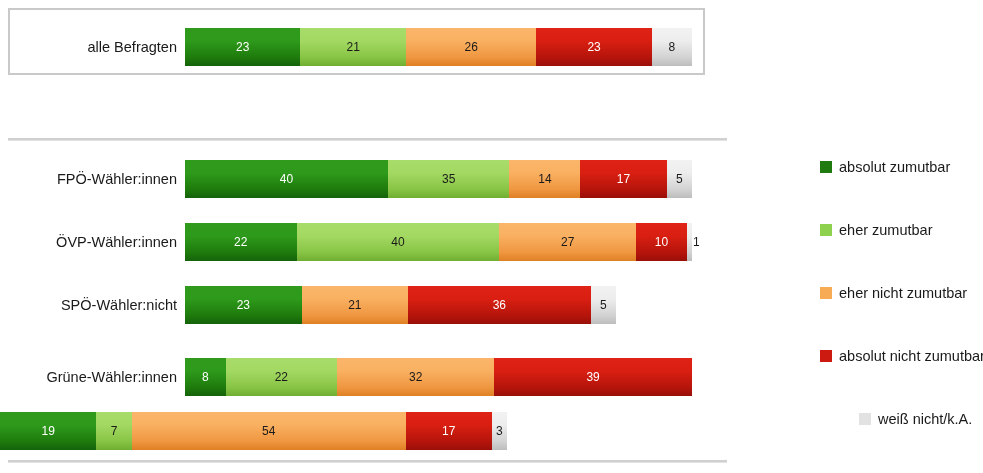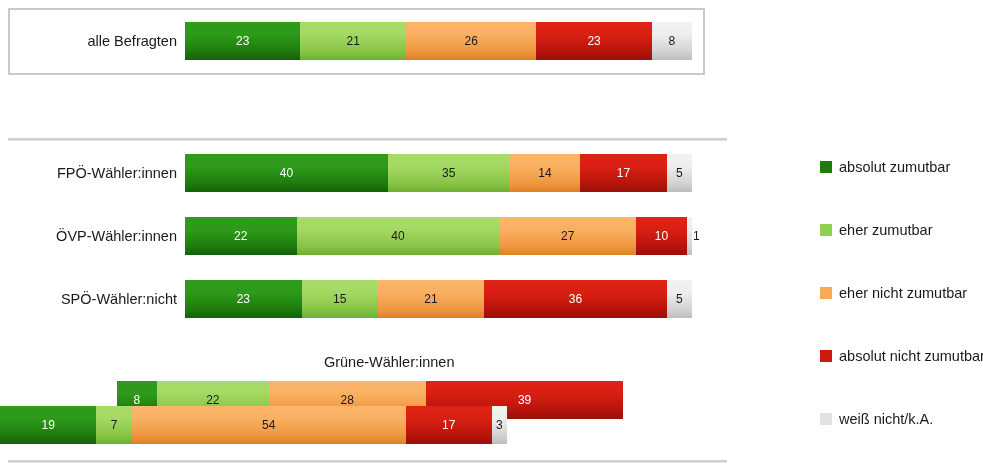--- a/index.html
+++ b/index.html
@@ -40,20 +40,21 @@
   #rule-bottom { top: 460px; }
 
   
   .bar-row {
     position: absolute;
     left: 0;
     width: 740px;
     height: 38px;
     display: flex;
     align-items: center;
+    margin-top: 6px;
   }
   .row-label {
     width: 185px;
     text-align: right;
     padding-right: 8px;
     box-sizing: border-box;
     font-size: 14.5px;
     line-height: 38px;
     white-space: nowrap;
     color: #1a1a1a;
@@ -198,46 +199,43 @@
       </div>
   </div>
 </div>
 
 <div class="bar-row" style="top:280px;">
   <div class="row-label">SPÖ-Wähler:nicht</div>
   <div class="bar-track">
     <div class="seg c0" style="width:23%">
       <span class="seg-val">23</span>
       </div>
-    <div class="seg c1" style="width:15%">
-      <span class="seg-val">15</span>
-      </div>
     <div class="seg c2" style="width:21%">
       <span class="seg-val">21</span>
       </div>
     <div class="seg c3" style="width:36%">
       <span class="seg-val">36</span>
       </div>
     <div class="seg c4" style="width:5%">
       <span class="seg-val">5</span>
       </div>
   </div>
 </div>
 
-<div class="bar-row" style="top:343px;flex-direction:column;">
+<div class="bar-row" style="top:352px;">
   <div class="row-label">Grüne-Wähler:innen</div>
   <div class="bar-track">
     <div class="seg c0" style="width:8%">
       <span class="seg-val">8</span>
       </div>
     <div class="seg c1" style="width:22%">
       <span class="seg-val">22</span>
       </div>
     <div class="seg c2" style="width:31%">
-      <span class="seg-val">28</span>
+      <span class="seg-val">32</span>
       </div>
     <div class="seg c3" style="width:39%">
       <span class="seg-val">39</span>
       </div>
   </div>
 </div>
 
 <div class="bar-row" style="top:406px;">
   <div class="bar-track">
     <div class="seg c0" style="width:19%">
@@ -268,17 +266,17 @@
     <span class="legend-label">eher zumutbar</span>
   </div>
   <div class="legend-item" style="top:126px;">
     <span class="legend-swatch c2"></span>
     <span class="legend-label">eher nicht zumutbar</span>
   </div>
   <div class="legend-item" style="top:189px;">
     <span class="legend-swatch c3"></span>
     <span class="legend-label">absolut nicht zumutbar</span>
   </div>
-  <div class="legend-item" style="top:252px;">
+  <div class="legend-item" style="top:252px;margin-left:39px;">
     <span class="legend-swatch c4"></span>
     <span class="legend-label">weiß nicht/k.A.</span>
   </div>
 </div>
 
 </body></html>

